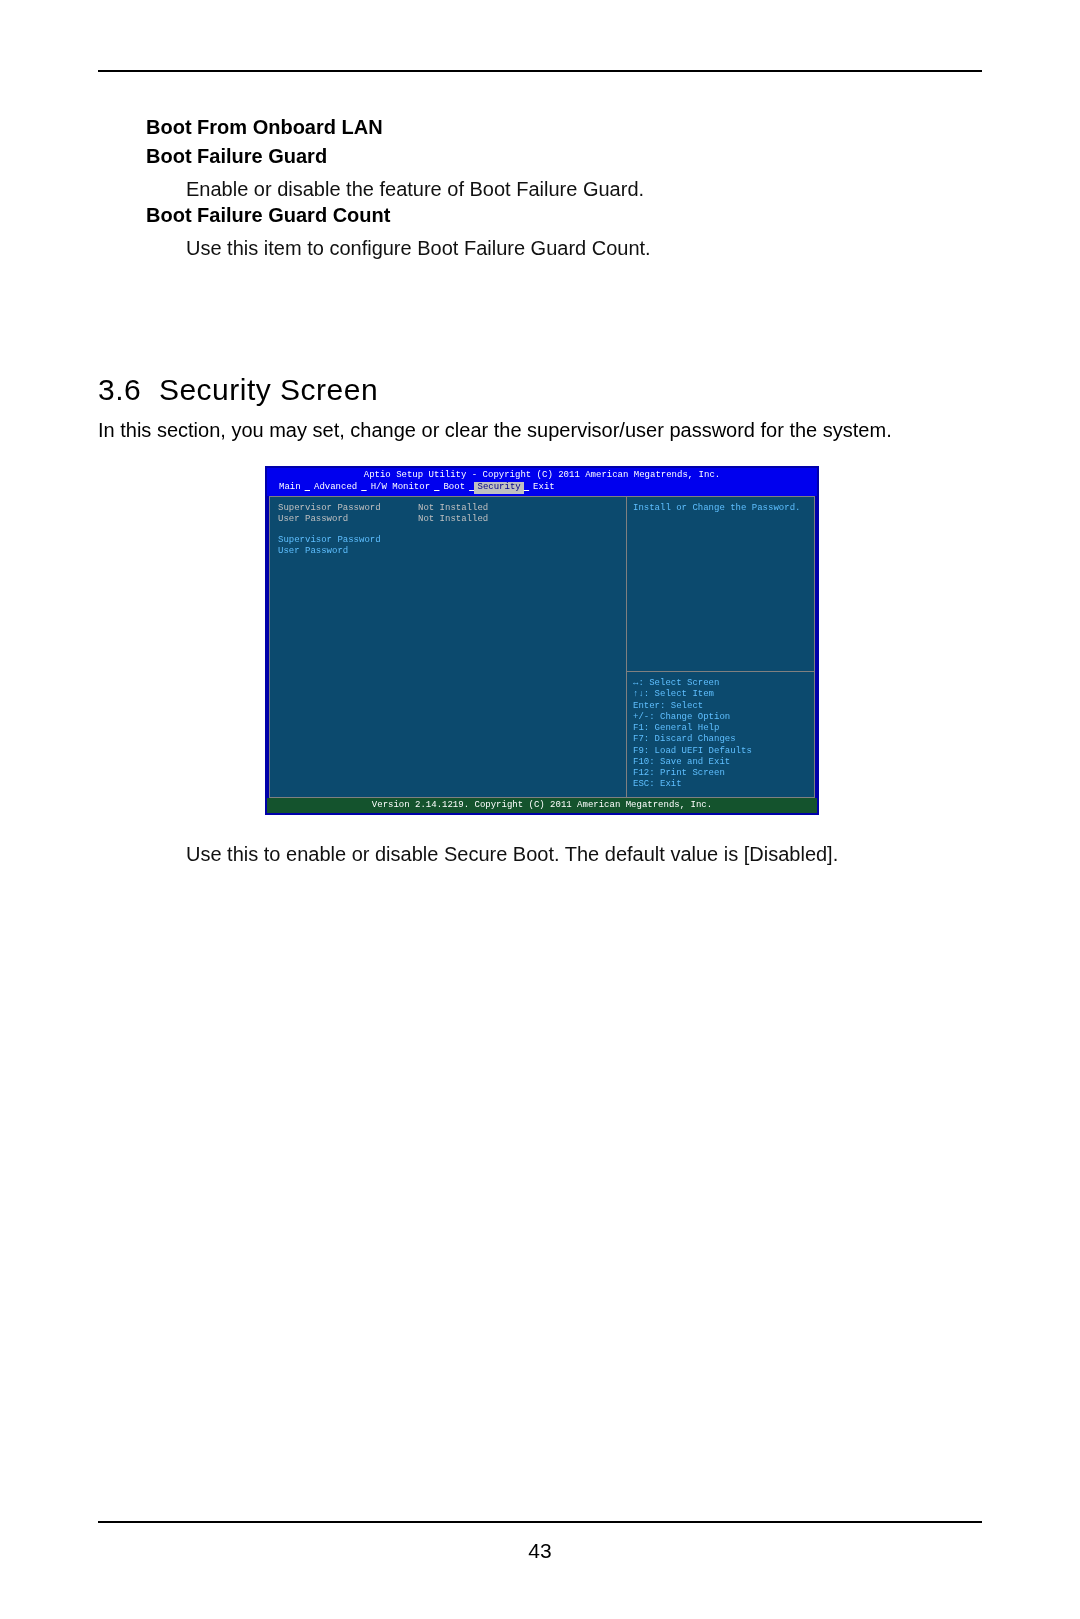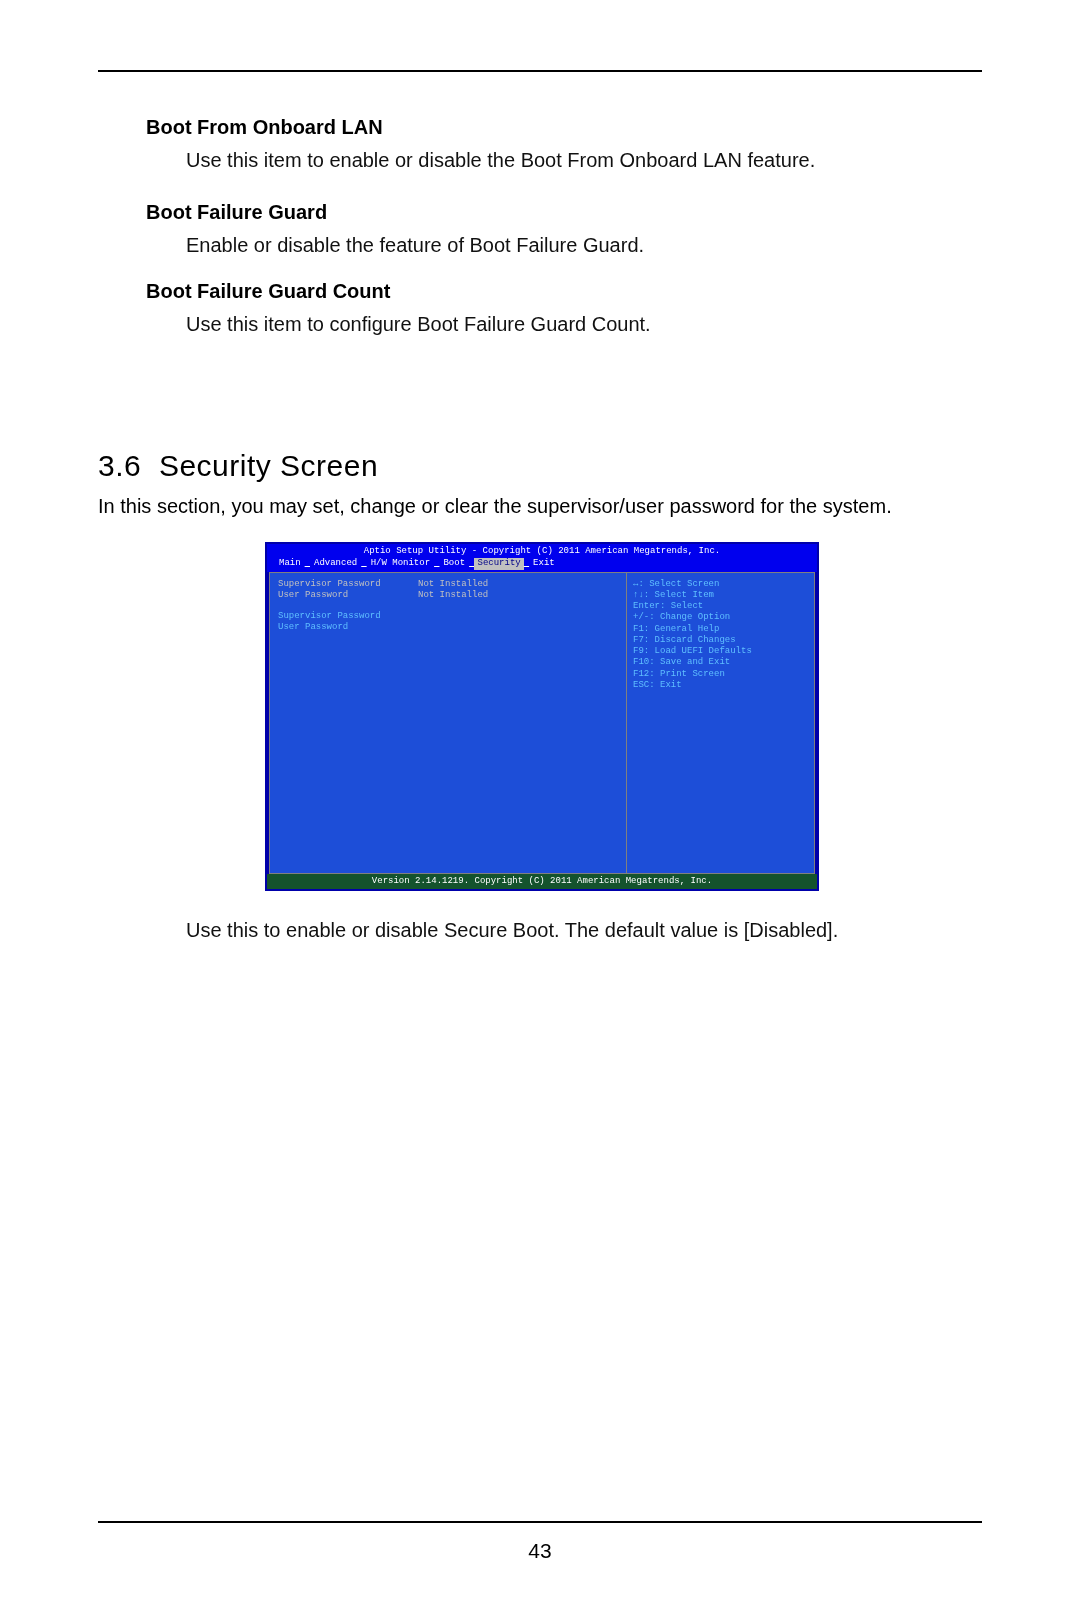--- a/index.html
+++ b/index.html
@@ -96,21 +96,21 @@
     display: inline-block;
     padding: 0 4px;
   }
   .bios-menubar .tab.active {
     background: #c0c0c0;
     color: #000088;
     padding: 0 3px;
   }
   .bios-body {
     display: flex;
-    background: #1d4ed8;
+    background: #0c4a6e;
     border: 1px solid #808080;
     margin: 0 2px;
   }
   .bios-left {
     flex: 2;
     border-right: 1px solid #808080;
     padding: 6px 8px;
     min-height: 300px;
     box-sizing: border-box;
     color: #c0c0c0;
@@ -152,25 +152,24 @@
   }
 </style>
 </head>
 <body>
 
 <div class="page">
   <div class="top-rule"></div>
 
   <div class="item">
     <div class="item-heading">Boot From Onboard LAN</div>
-    <div class="item-desc">Use this item to enable or disable the Boot From Onboard LAN feature.</div>
   </div>
   <div class="item">
     <div class="item-heading">Boot Failure Guard</div>
-    <div class="item-desc" style="margin-bottom:20px;">Enable or disable the feature of Boot Failure Guard.</div>
+    <div class="item-desc" style="margin-bottom:0;">Enable or disable the feature of Boot Failure Guard.</div>
   </div>
   <div class="item">
     <div class="item-heading">Boot Failure Guard Count</div>
     <div class="item-desc">Use this item to configure Boot Failure Guard Count.</div>
   </div>
 
   <h2 class="section-heading">
     <span>3.6</span>&nbsp;&nbsp;<span>Security Screen</span>
   </h2>
   <p class="section-intro">In this section, you may set, change or clear the supervisor/user password for the system.</p>
@@ -193,20 +192,21 @@
             <span class="val">Not Installed</span>
           </div>
           <div class="bios-row">
             <span class="lbl">User Password</span>
             <span class="val">Not Installed</span>
           </div>
           <div class="bios-link" style="margin-top:10px;">Supervisor Password</div>
           <div class="bios-link" style="margin-top:0;">User Password</div>
         </div>
         <div class="bios-right">
+          <div class="bios-help-top">Install or Change the Password.</div>
           <div class="bios-help-bottom">
             <div>↔: Select Screen</div>
             <div>↑↓: Select Item</div>
             <div>Enter: Select</div>
             <div>+/-: Change Option</div>
             <div>F1: General Help</div>
             <div>F7: Discard Changes</div>
             <div>F9: Load UEFI Defaults</div>
             <div>F10: Save and Exit</div>
             <div>F12: Print Screen</div>

